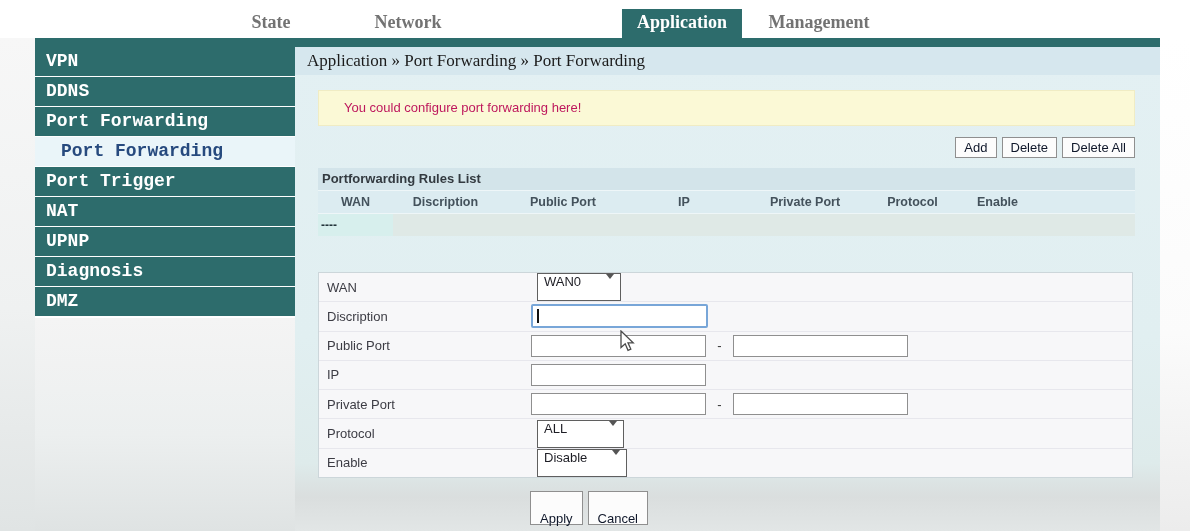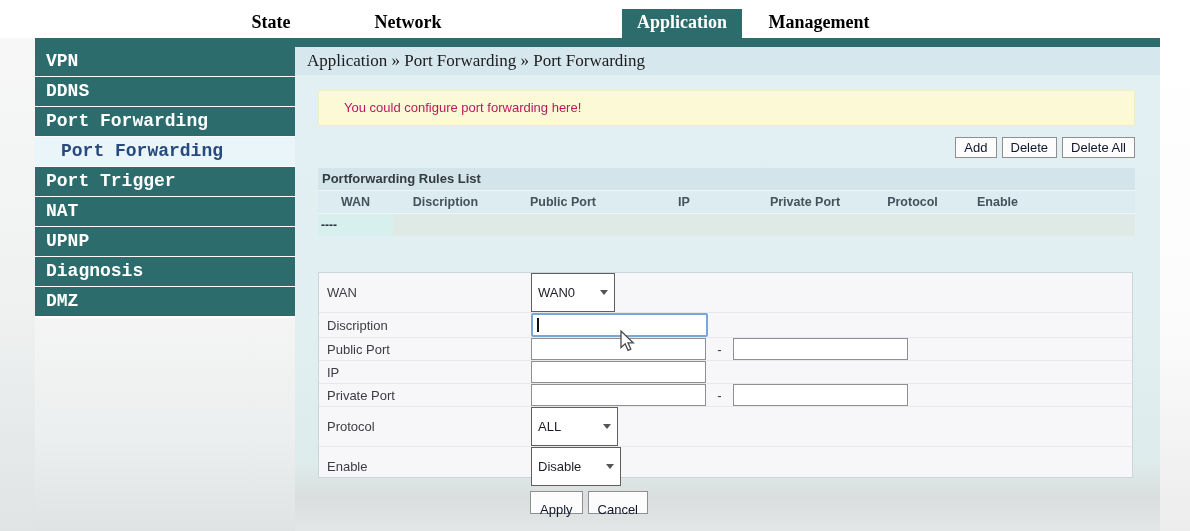--- a/index.html
+++ b/index.html
@@ -7,21 +7,21 @@
     width:1190px;height:531px;position:relative;overflow:hidden;
     background:#ffffff;
     font-family:"Liberation Sans", sans-serif;
     -webkit-font-smoothing:antialiased;
   }
   
   .navbar{position:absolute;left:0;top:0;width:1190px;height:38px;background:#ffffff;}
   .nav-tab{
     position:absolute;top:9px;height:29px;line-height:27px;
     transform:translateX(-50%);
-    font-family:"Liberation Serif", serif;font-weight:bold;font-size:18px;color:#000000;
+    font-family:"Liberation Serif", serif;font-weight:bold;font-size:18px;color:#737373;
     padding:0 15px;white-space:nowrap;cursor:pointer;
   }
   .nav-tab.active{background:#2d6c6c;color:#ffffff;}
   .teal-bar{position:absolute;left:35px;top:38px;width:1125px;height:9px;background:#2d6c6c;}
   
   .left-strip{position:absolute;left:0;top:38px;width:35px;height:493px;
     background:linear-gradient(180deg,#f7f7f7 0%,#eff1f1 55%,#e0e4e4 100%);}
   .below-sidebar{position:absolute;left:35px;top:318px;width:260px;height:213px;
     background:linear-gradient(180deg,#f4f4f4 0%,#ecefef 55%,#dfe3e3 100%);}
   .right-strip{position:absolute;left:1160px;top:38px;width:30px;height:493px;
@@ -69,38 +69,38 @@
   
   .form-panel{
     position:absolute;left:23px;top:225px;width:815px;height:206px;box-sizing:border-box;
     background:#f7f7f9;border:1px solid #ccd6da;display:flex;flex-direction:column;
   }
   .f-row{flex:1;display:flex;align-items:center;border-bottom:1px solid #e7e7ed;}
   .f-row:last-child{border-bottom:none;}
   .f-label{width:212px;padding-left:8px;box-sizing:border-box;font-size:13px;color:#3c3c44;}
   .f-ctrl{display:flex;align-items:center;position:relative;}
   .sel{
-    height:39px;box-sizing:border-box;background:#ffffff;border:1px solid #5f5f5f;
-    display:flex;align-items:center;font-size:13px;color:#1d1d24;padding:0 6px;cursor:pointer;
+    height:28px;box-sizing:border-box;background:#ffffff;border:1px solid #5f5f5f;
+    display:flex;font-size:13px;color:#1d1d24;padding:0 6px;cursor:pointer;margin-left:6px;
   }
   .sel .chev{margin-left:auto;width:0;height:0;border-left:4px solid transparent;
     border-right:4px solid transparent;border-top:5px solid #555;}
   .sel-wan{width:84px;} .sel-proto{width:87px;} .sel-enable{width:90px;}
   .txt{
     width:175px;height:22px;box-sizing:border-box;background:#ffffff;
     border:1px solid #8f8f8f;font-size:13px;padding:0 4px;outline:none;
     font-family:"Liberation Sans", sans-serif;
   }
   .txt.focused{width:177px;height:24px;border:2px solid #78a6d8;border-radius:2px;}
   .input-wrap{position:relative;display:inline-flex;}
   .caret{position:absolute;left:6px;top:5px;width:1.5px;height:14px;background:#111;}
   .dash{width:7px;text-align:center;margin:0 10px;font-size:13px;color:#333;}
   
   .apply-row{position:absolute;left:235px;top:444px;display:flex;gap:5px;}
-  .btn.big{height:23px;line-height:21px;padding:7px 9px;}
+  .btn.big{height:23px;line-height:21px;padding:16px 9px;}
   
   .cursor{position:absolute;left:325px;top:283px;pointer-events:none;}
 </style>
 </head>
 <body>
 
 <div class="left-strip"></div>
 <div class="below-sidebar"></div>
 <div class="right-strip"></div>
 

